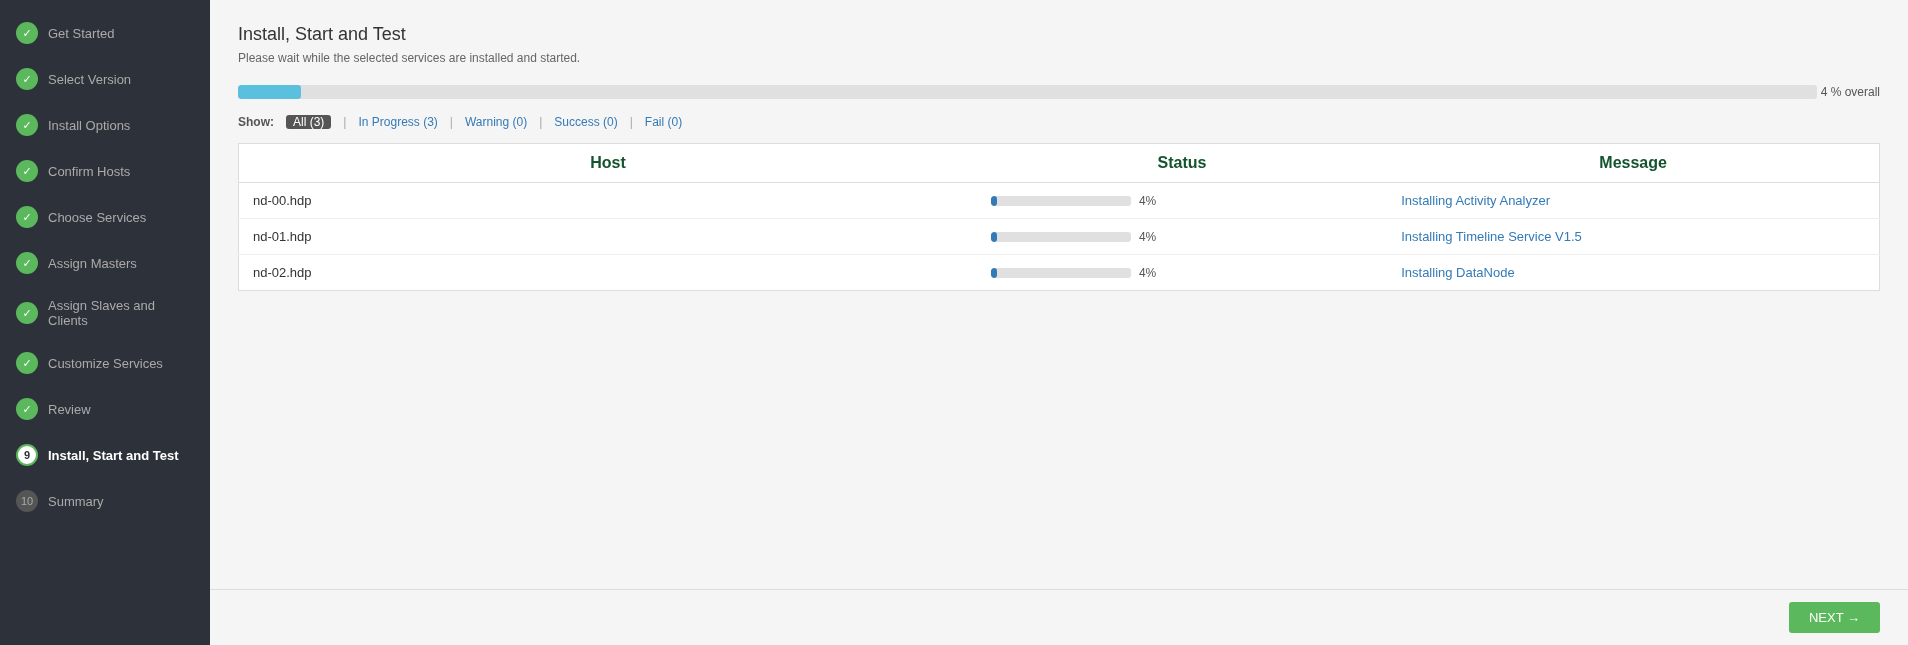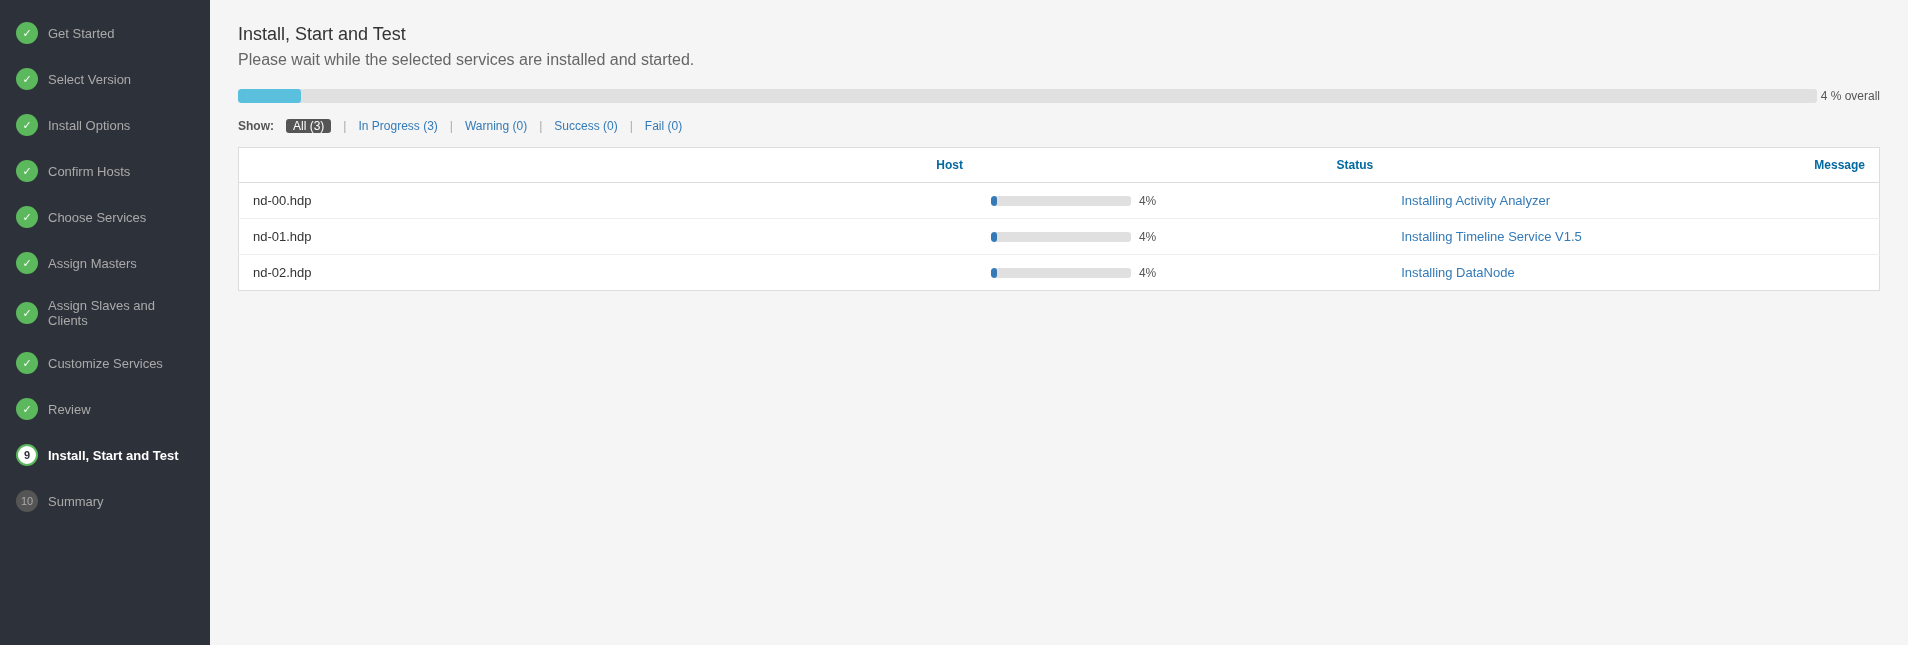--- a/index.html
+++ b/index.html
@@ -67,21 +67,21 @@
       padding: 24px 28px;
       overflow-y: auto;
     }
     .page-title {
       font-size: 18px;
       font-weight: normal;
       color: #333;
       margin-bottom: 6px;
     }
     .page-subtitle {
-      font-size: 16px;
+      font-size: 12px;
       color: #666;
       margin-bottom: 20px;
     }
 
     
     .overall-progress-row {
       display: flex;
       align-items: center;
       gap: 4px;
       margin-bottom: 16px;
@@ -131,25 +131,25 @@
 
     
     .install-table {
       background: #fff;
       border: 1px solid #ddd;
       border-radius: 2px;
       width: 100%;
       border-collapse: collapse;
     }
     .install-table th {
-      text-align: right;
+      text-align: center;
       padding: 10px 14px;
       border-bottom: 1px solid #ddd;
-      font-size: 12px;
-      color: #0369a1;
+      font-size: 16px;
+      color: #14532d;
       font-weight: bold;
       background: #fff;
     }
     .install-table td {
       padding: 10px 14px;
       border-bottom: 1px solid #eee;
       font-size: 13px;
       color: #333;
       vertical-align: middle;
     }
@@ -356,13 +356,16 @@
               </div>
             </td>
             <td><a class="message-link" href="#">Installing DataNode</a></td>
           </tr>
         </tbody>
     </table>
 
 
   </div>
 
+  <div class="footer">
+    <button class="btn-next">NEXT →</button>
+  </div>
 </div>
 
 </body></html>

